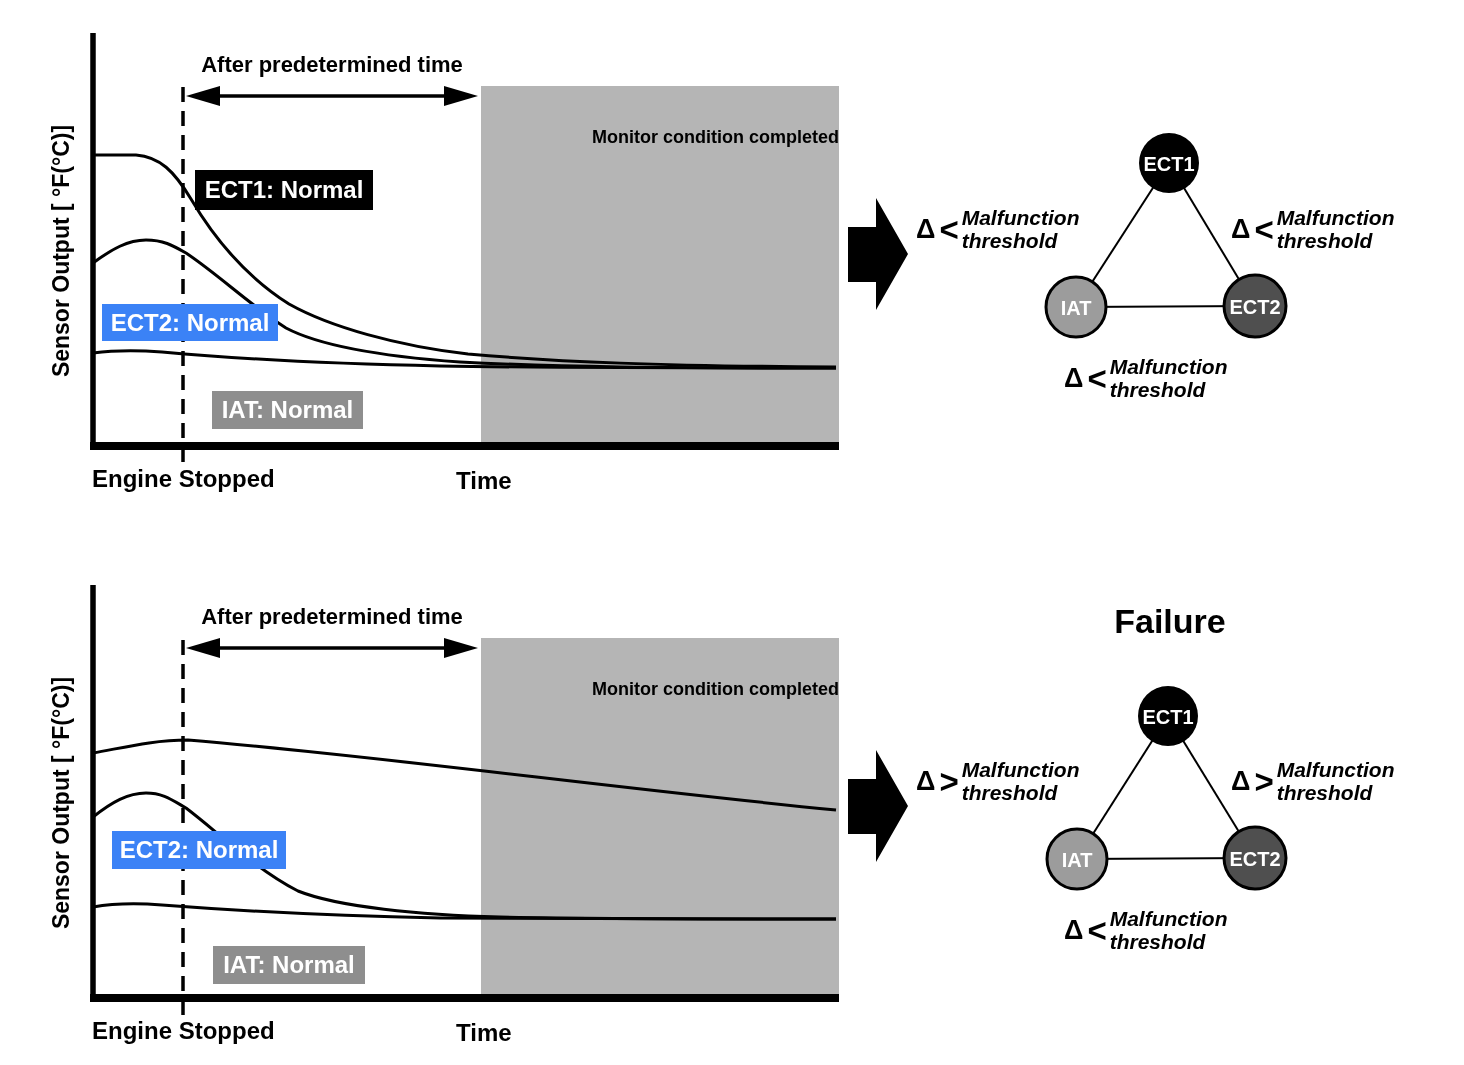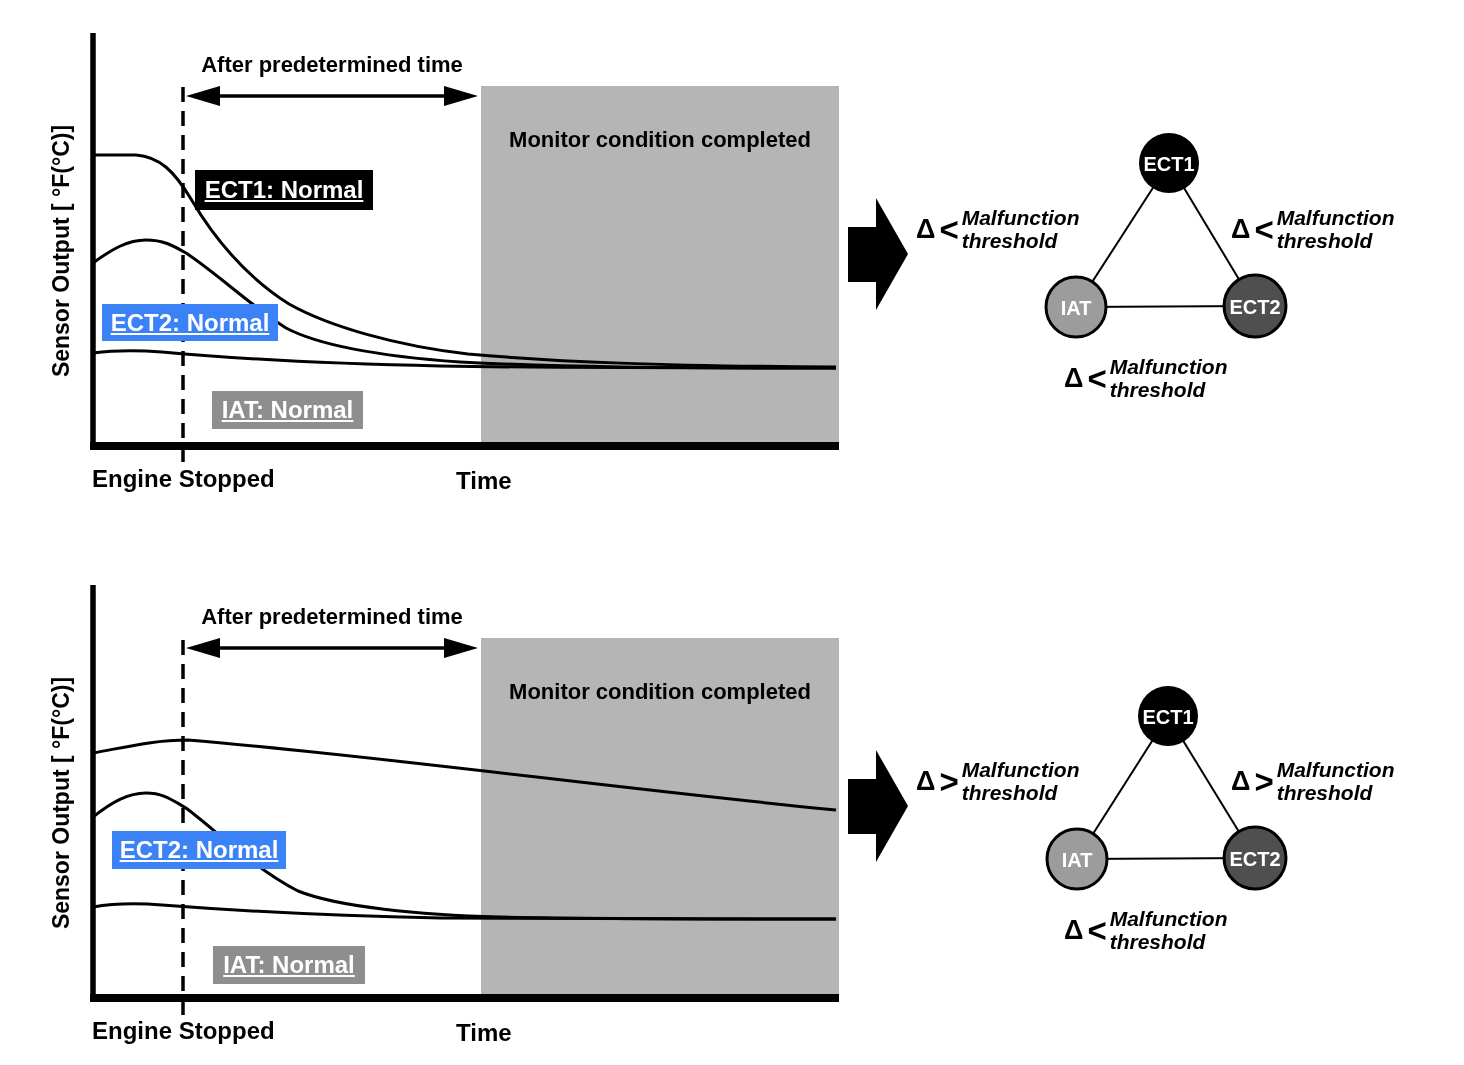--- a/index.html
+++ b/index.html
@@ -4,23 +4,23 @@
 <style>
   html,body{margin:0;padding:0;background:#fff;}
   body{width:1464px;height:1065px;position:relative;overflow:hidden;
        font-family:"Liberation Sans",sans-serif;font-weight:700;color:#000;}
   #stage{position:absolute;left:0;top:0;width:1464px;height:1065px;}
   svg{position:absolute;left:0;top:0;}
   .abs{position:absolute;}
   .ylabel{width:430px;height:26px;text-align:center;font-size:23px;
           transform:rotate(-90deg);transform-origin:center;white-space:nowrap;}
   .toplabel{width:300px;text-align:center;font-size:22px;}
-  .monitor{width:358px;text-align:center;font-size:22px;}
+  .monitor{width:358px;text-align:right;font-size:18px;}
   .series-box{display:flex;align-items:center;justify-content:center;
-              color:#fff;font-size:24px;white-space:nowrap;text-decoration:underline;}
+              color:#fff;font-size:24px;white-space:nowrap;}
   .ect1-box{background:#000000;}
   .ect2-box{background:#3b82f6;}
   .iat-box{background:#8e8e8e;margin-top:20px;}
   .axis-caption{font-size:24px;white-space:nowrap;}
   .diagram-title{width:260px;text-align:center;font-size:34px;}
   .thr{display:flex;align-items:center;white-space:nowrap;}
   .thr .delta{font-size:27px;line-height:27px;}
   .thr .cmp{font-size:33px;line-height:30px;margin:0 3px 0 4px;}
   .thr .thr-text{display:flex;flex-direction:column;font-size:21px;line-height:22.5px;font-style:italic;}
 </style>
@@ -112,20 +112,21 @@
   </div>
   <div class="abs thr" style="left:1064px;top:356px;">
     <span class="delta">Δ</span>
     <span class="cmp">&lt;</span>
     <span class="thr-text">
         <span>Malfunction</span>
         <span>threshold</span>
       </span>
   </div>
 
+  <div class="abs diagram-title" style="left:1040px;top:602px;">Failure</div>
 
   <div class="abs thr" style="left:916px;top:759px;">
     <span class="delta">Δ</span>
     <span class="cmp">&gt;</span>
     <span class="thr-text">
         <span>Malfunction</span>
         <span>threshold</span>
       </span>
   </div>
   <div class="abs thr" style="left:1231px;top:759px;">

